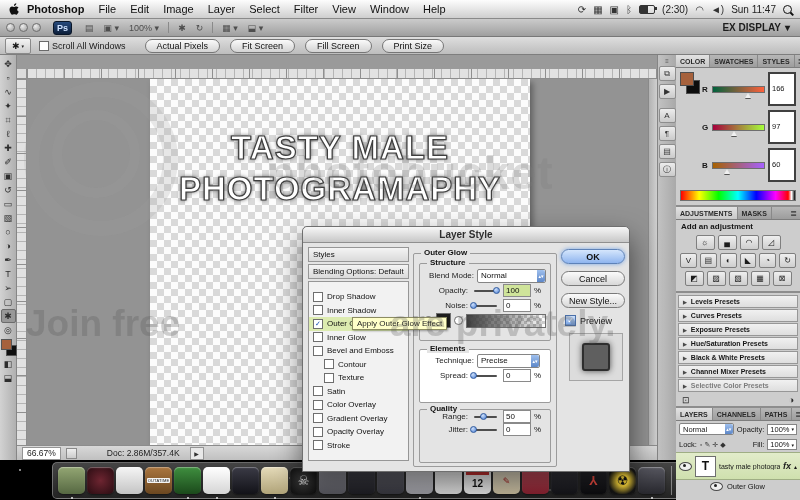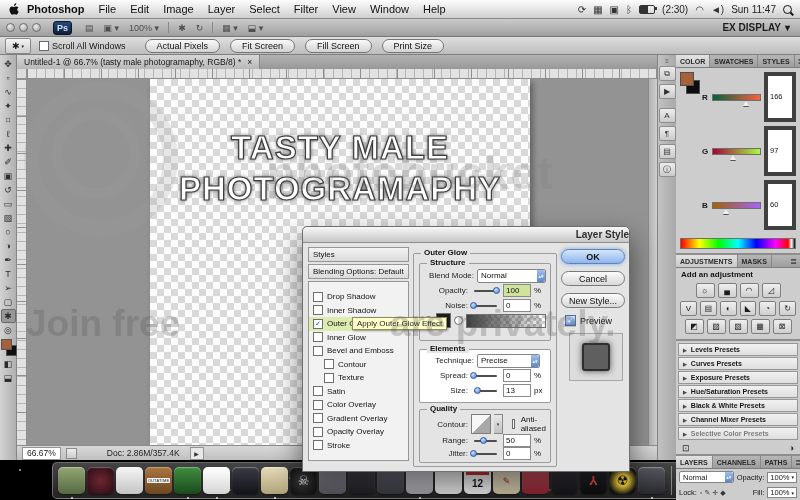--- a/index.html
+++ b/index.html
@@ -92,21 +92,21 @@
   .panel-menu{margin-left:auto;font-size:8px;color:#333;padding:0 3px;display:flex;align-items:center}
   .color-body{display:flex;padding:4px 4px 2px 4px;gap:4px}
   .cswatches{position:relative;width:18px;height:26px;flex:none}
   .cswatches .fg{position:absolute;left:0;top:0;width:12px;height:12px;border:1px solid #4e4e4e;z-index:2}
   .cswatches .bg{position:absolute;left:6px;top:8px;width:12px;height:12px;background:#0d0d0d;border:1px solid #4e4e4e}
   .sliders{flex:1}
   .slider-row{display:flex;align-items:center;gap:3px;margin-bottom:4px}
   .ch-label{width:7px;font-size:8px;font-weight:bold}
   .ch-track{flex:1;height:7px;border:1px solid #6e6e6e;position:relative;box-sizing:border-box}
   .ch-thumb{position:absolute;bottom:-6px;width:0;height:0;border-left:3px solid transparent;border-right:3px solid transparent;border-bottom:5px solid #f0f0f0;filter:drop-shadow(0 1px 0 #555)}
-  .ch-val{width:20px;height:10px;background:#fff;border:4px solid #404040;font-size:7.5px;line-height:10px;padding:16px 2px}
+  .ch-val{width:20px;height:10px;background:#fff;border:2px solid #404040;font-size:7.5px;line-height:10px;padding:10px 2px}
   .spectrum{height:9px;margin:2px 4px 4px 4px;border:1px solid #6e6e6e;
     background:linear-gradient(to right,#ff0000 0%,#ffff00 16%,#00ff00 33%,#00ffff 50%,#0000ff 66%,#ff00ff 83%,#ff0000 94%,#ffffff 97%,#000000 100%)}
   .adj-hint{font-weight:bold;font-size:8px;padding:2px 5px}
   .adj-grid{display:flex;flex-direction:column;gap:3px;padding:2px 4px 5px 4px}
   .adj-row{display:flex;gap:3px;justify-content:center}
   .adj{width:17px;height:13px;border:1px solid #7f7f7f;border-radius:2px;background:linear-gradient(#efefef,#cecece);
     display:flex;align-items:center;justify-content:center;font-size:8px;color:#1c1c1c}
   .presets{background:#cdcdcd;padding-top:1px}
   .preset{display:flex;align-items:center;gap:4px;background:linear-gradient(#f1f1f1,#dedede);border:1px solid #979797;
     margin:1px 2px;height:11px;font-size:7px;font-weight:bold;padding:0 4px;white-space:nowrap}
@@ -129,21 +129,21 @@
     font-size:12px;font-weight:bold;color:#111;flex:none}
   .lname{font-size:7px;white-space:nowrap;overflow:hidden;flex:1}
   .fx{font-style:italic;font-weight:bold;font-size:9px;color:#222}
   .sub-row{display:flex;align-items:center;gap:4px;height:13px;padding-left:20px;font-size:7.5px;background:#cdcdcd}
   .sub-row.indent{padding-left:34px}
   
   .dialog{position:absolute;left:302px;top:226px;width:328px;height:246px;z-index:40;
     background:#e4e4e4;border:1px solid #6f6f6f;border-radius:5px 5px 0 0;
     box-shadow:0 12px 28px rgba(0,0,0,.55);font-size:9px;color:#111;box-sizing:border-box}
   .dlg-title{height:15px;background:linear-gradient(#f7f7f7,#c7c7c7);border-bottom:1px solid #8f8f8f;
-    border-radius:5px 5px 0 0;text-align:right;font-size:10px;font-weight:bold;color:#2e2e2e;line-height:15px}
+    border-radius:5px 5px 0 0;text-align:center;font-size:10px;font-weight:bold;color:#2e2e2e;line-height:15px}
   .styles-col{position:absolute;left:5px;top:20px;width:101px;bottom:8px}
   .sty-h{border:1px solid #969696;background:linear-gradient(#f4f4f4,#dadada);padding:2px 4px;font-size:8px;margin-bottom:2px}
   .sty-list{border:1px solid #969696;background:#f2f2f2;padding:8px 0}
   .sty-row{display:flex;align-items:center;gap:4px;height:13.5px;padding:0 4px;font-size:8px;white-space:nowrap}
   .sty-row.sel{background:#dcebb0}
   .sty-row.ind{padding-left:15px}
   .cbx{width:8px;height:8px;border:1px solid #6e6e6e;background:#fff;font-size:7px;line-height:8px;text-align:center;color:#1650b4;flex:none}
   .grp{position:absolute;border:1px solid #9b9b9b;border-radius:2px}
   .grp-legend{position:absolute;top:-6px;left:7px;background:#e4e4e4;padding:0 3px;font-size:8px;font-weight:bold;white-space:nowrap}
   .f-row{display:flex;align-items:center;height:15px;padding:0 4px;gap:3px;font-size:8px}
@@ -302,26 +302,20 @@
   <span class="tool">◎</span>
   <span class="swatches">
     <span class="swatch-fg" style="background:#a6613c"></span>
     <span class="swatch-bg"></span>
   </span>
   <span class="tool">◧</span>
   <span class="tool">⬓</span>
 </div>
 
 <div class="docwin">
-  <div class="doctabbar">
-    <span class="doctab">
-      <span>Untitled-1 @ 66.7% (tasty male photogramaphy, RGB/8) *</span>
-      <span>×</span>
-    </span>
-  </div>
   <div class="ruler-corner"></div>
   <div class="ruler-top"></div>
   <div class="ruler-left"></div>
   <div class="viewport">
     <div class="canvas">
       <div class="canvas-text">
         <div>TASTY MALE</div>
         <div>PHOTOGRAMAPHY</div>
       </div>
     </div>
@@ -606,39 +600,24 @@
         </span>
     </div>
     <div class="f-row">
       <span class="f-lbl">Spread:</span>
       <span class="trk">
           <span class="th" style="left:2%"></span>
         </span>
       <span class="vb">0</span>
       <span class="unit">%</span>
     </div>
-    <div class="f-row">
-      <span class="f-lbl">Size:</span>
-      <span class="trk">
-          <span class="th" style="left:18%"></span>
-        </span>
-      <span class="vb">13</span>
-      <span class="unit">px</span>
-    </div>
   </div>
 
   <div class="grp" style="left:116px;top:182px;width:130px;height:52px;background:#e4e4e4">
     <span class="grp-legend">Quality</span>
-    <div class="f-row" style="margin-top:4px;height:20px">
-      <span class="f-lbl">Contour:</span>
-      <span class="contour-th"></span>
-      <span class="mini-arrow">▾</span>
-      <span class="cb" style="margin-left:6px"></span>
-      <span>Anti-aliased</span>
-    </div>
     <div class="f-row" style="height:13px">
       <span class="f-lbl">Range:</span>
       <span class="trk">
           <span class="th" style="left:45%"></span>
         </span>
       <span class="vb">50</span>
       <span class="unit">%</span>
     </div>
     <div class="f-row" style="height:13px">
       <span class="f-lbl">Jitter:</span>

